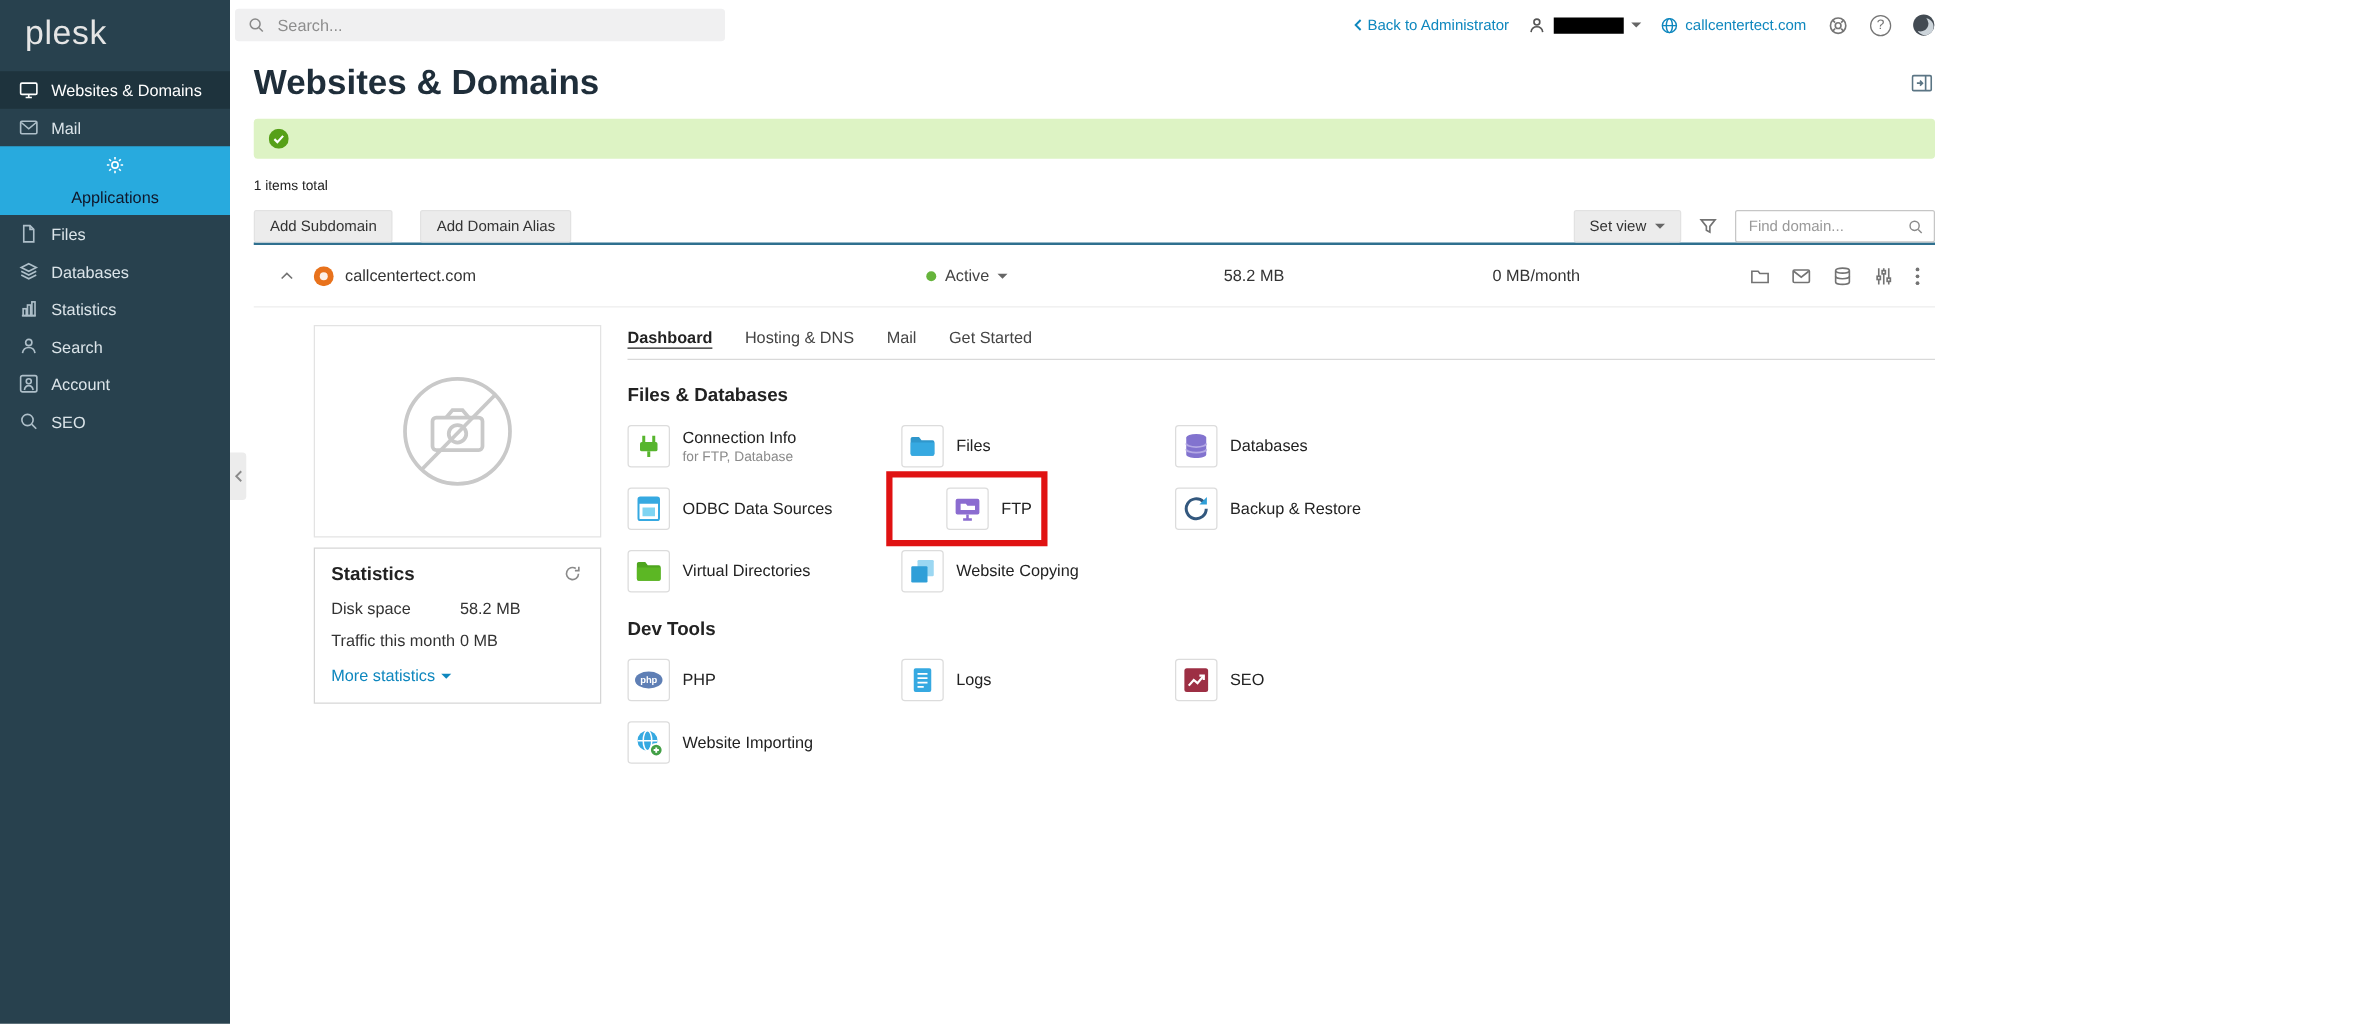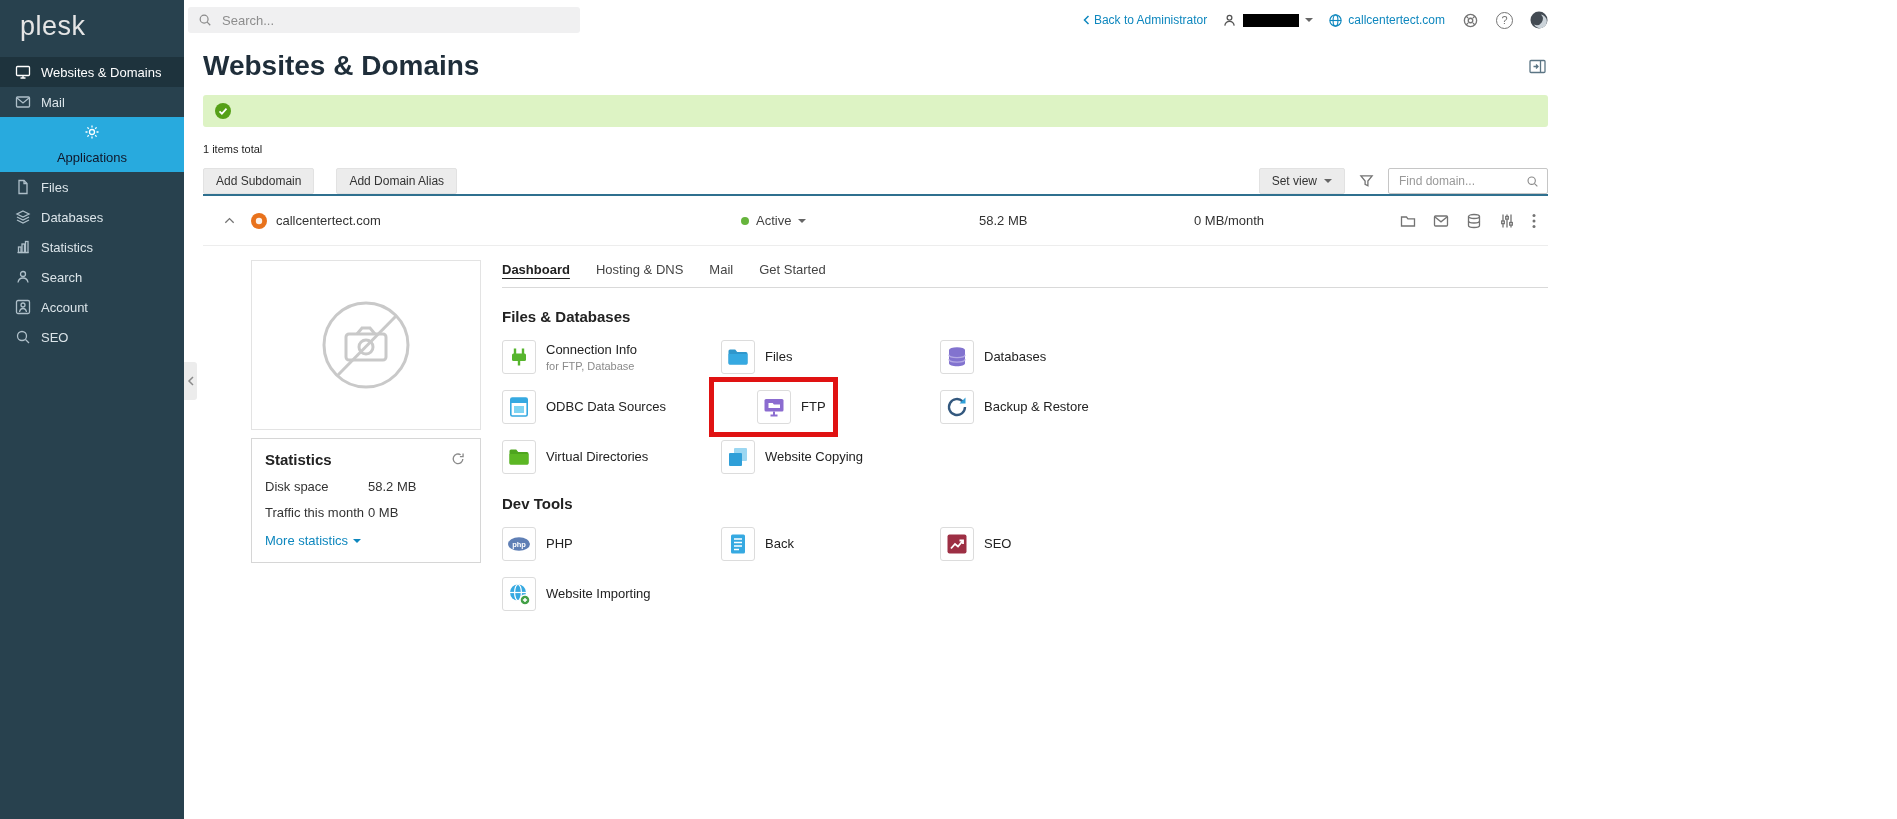--- a/index.html
+++ b/index.html
@@ -515,21 +515,21 @@
                 <span class="tile-label">PHP</span>
               </div>
 
               <div class="tile">
                 <span class="tile-icon">
                   <svg width="24" height="24" viewBox="0 0 24 24">
                       <rect x="5" y="2.5" width="14" height="19" rx="1.5" fill="#36a9e1"></rect>
                       <path d="M8 7h8M8 10.5h8M8 14h8M8 17.5h5" stroke="#fff" stroke-width="1.4"></path>
                     </svg>
                 </span>
-                <span class="tile-label">Back</span>
+                <span class="tile-label">Logs</span>
               </div>
 
 
               <div class="tile">
                 <span class="tile-icon">
                   <svg width="24" height="24" viewBox="0 0 24 24">
                       <rect x="2.5" y="2.5" width="19" height="19" rx="2" fill="#9d2f44"></rect>
                       <path d="M6 16.5l4-4.5 3 2.5 5-6" stroke="#fff" stroke-width="1.8" fill="none"></path>
                       <path d="M14.5 8.5H18V12" stroke="#fff" stroke-width="1.8" fill="none"></path>
                     </svg>

